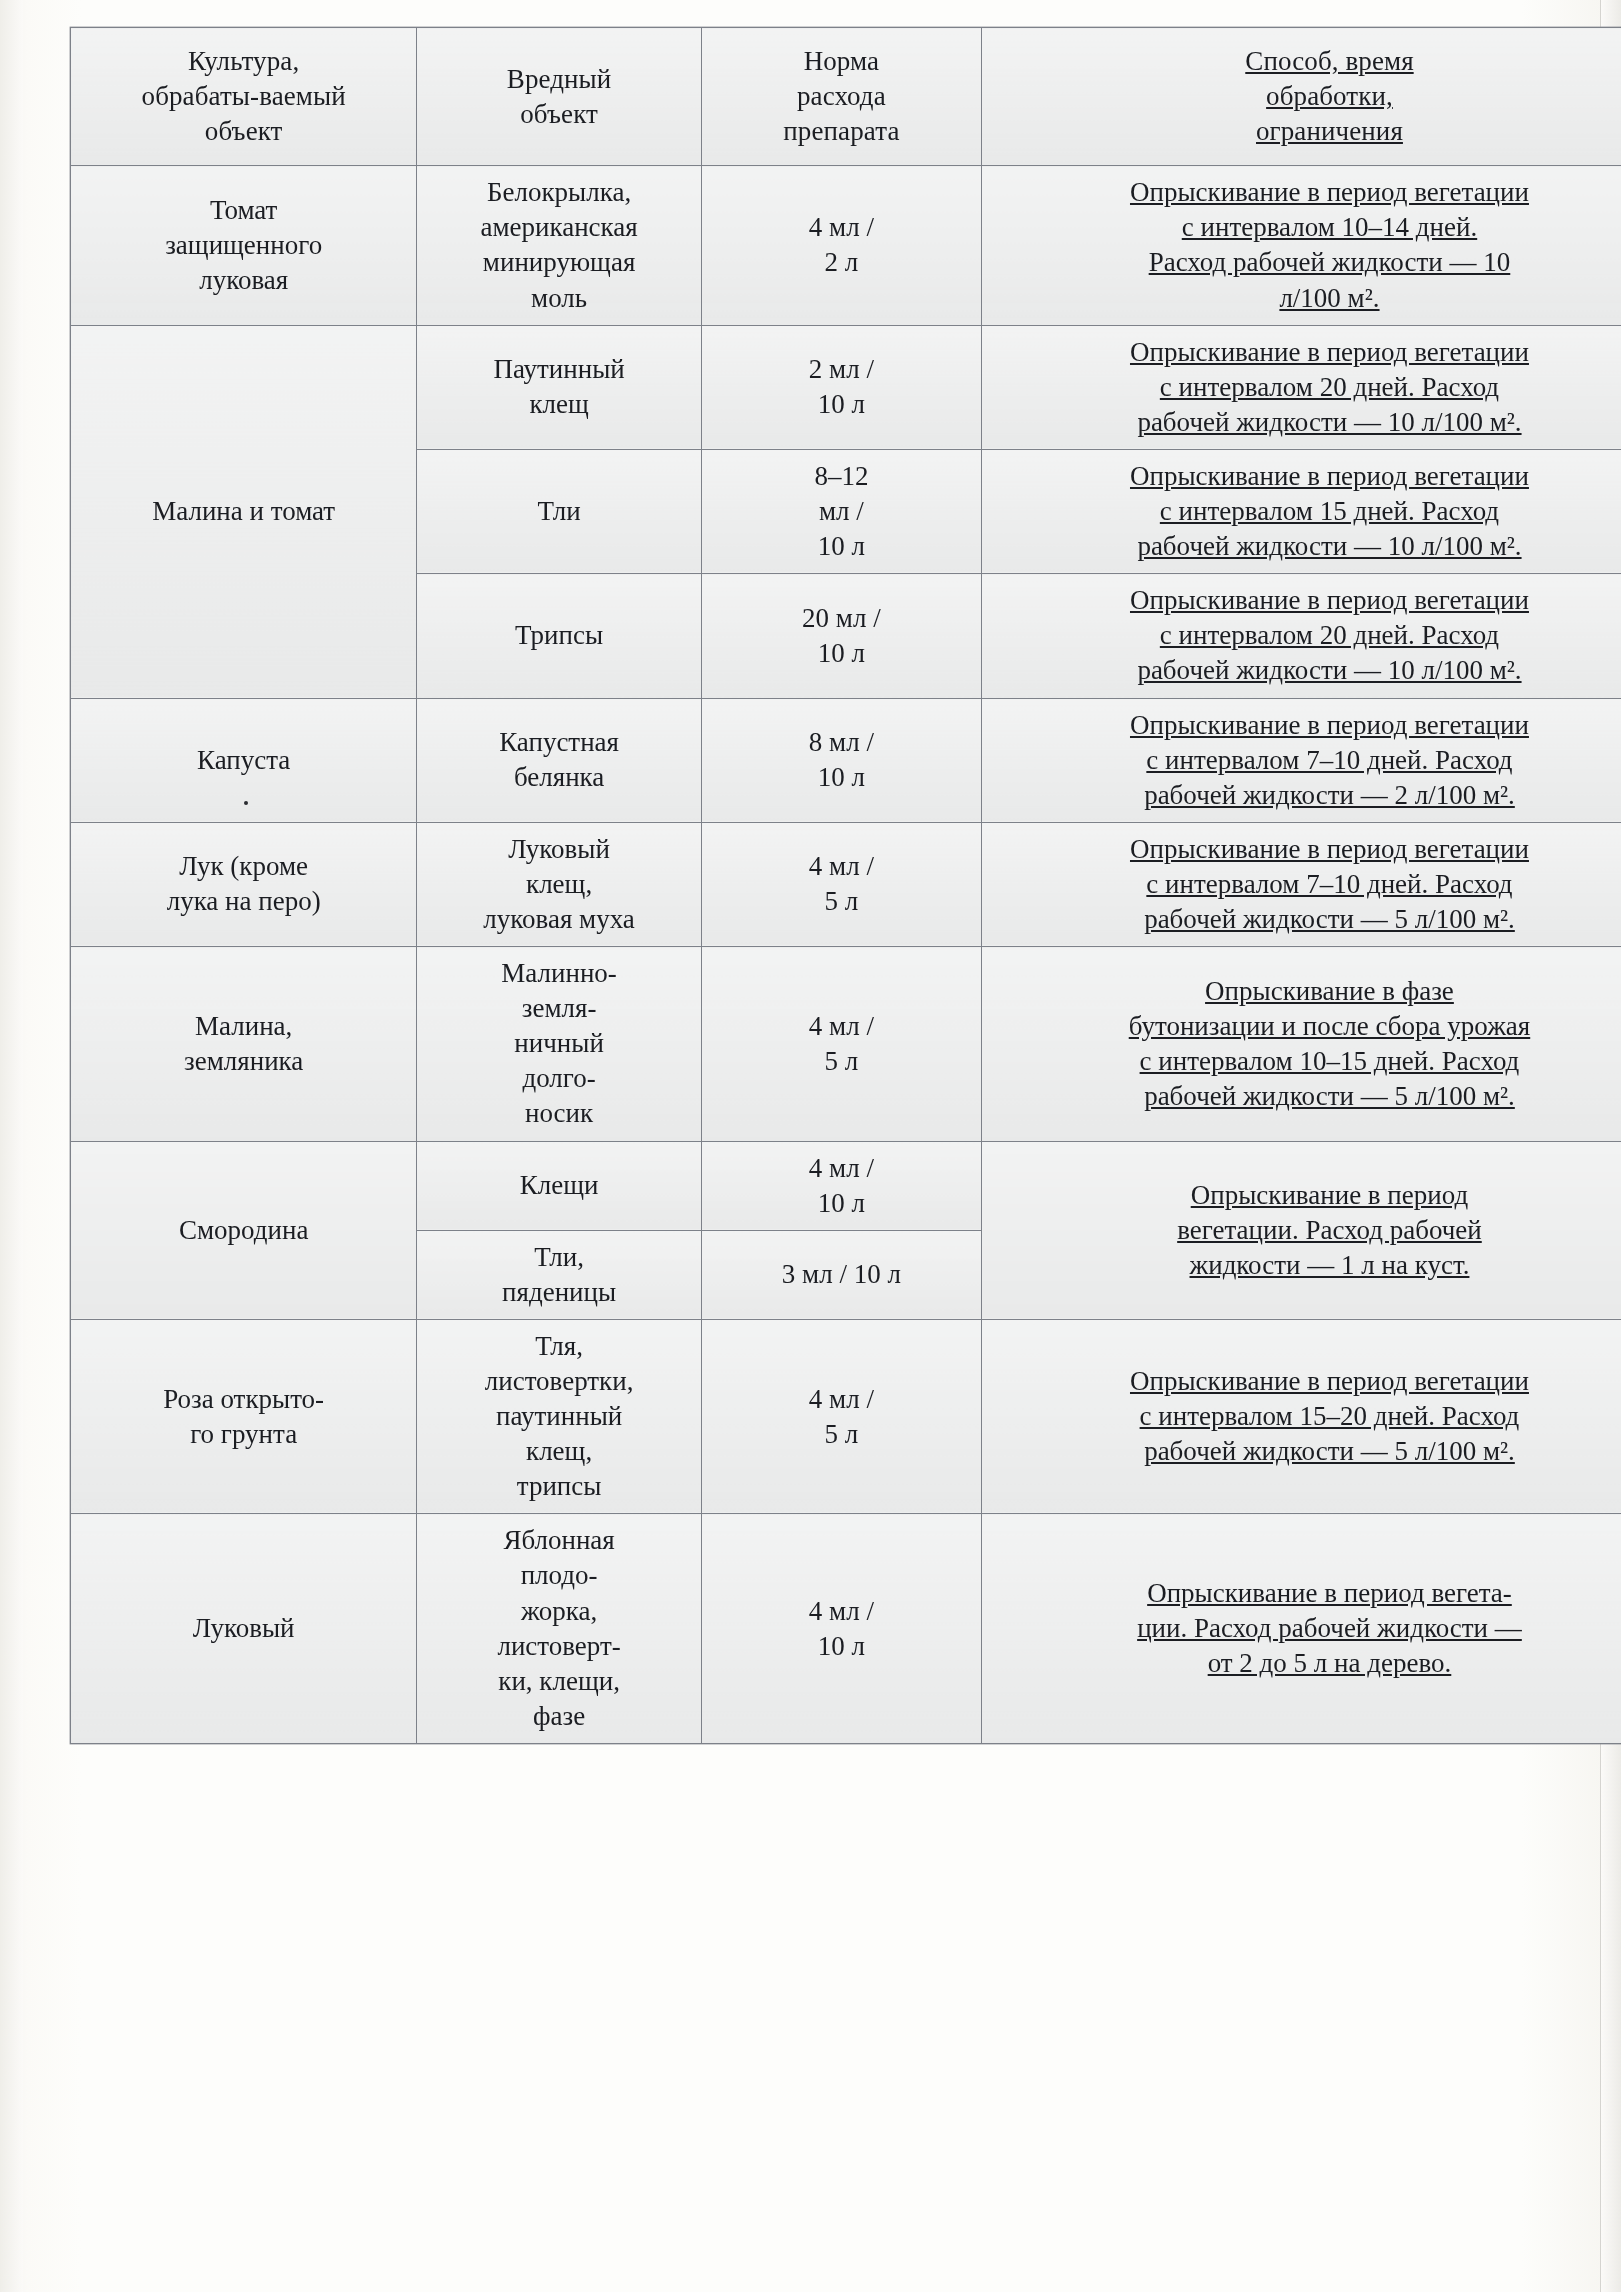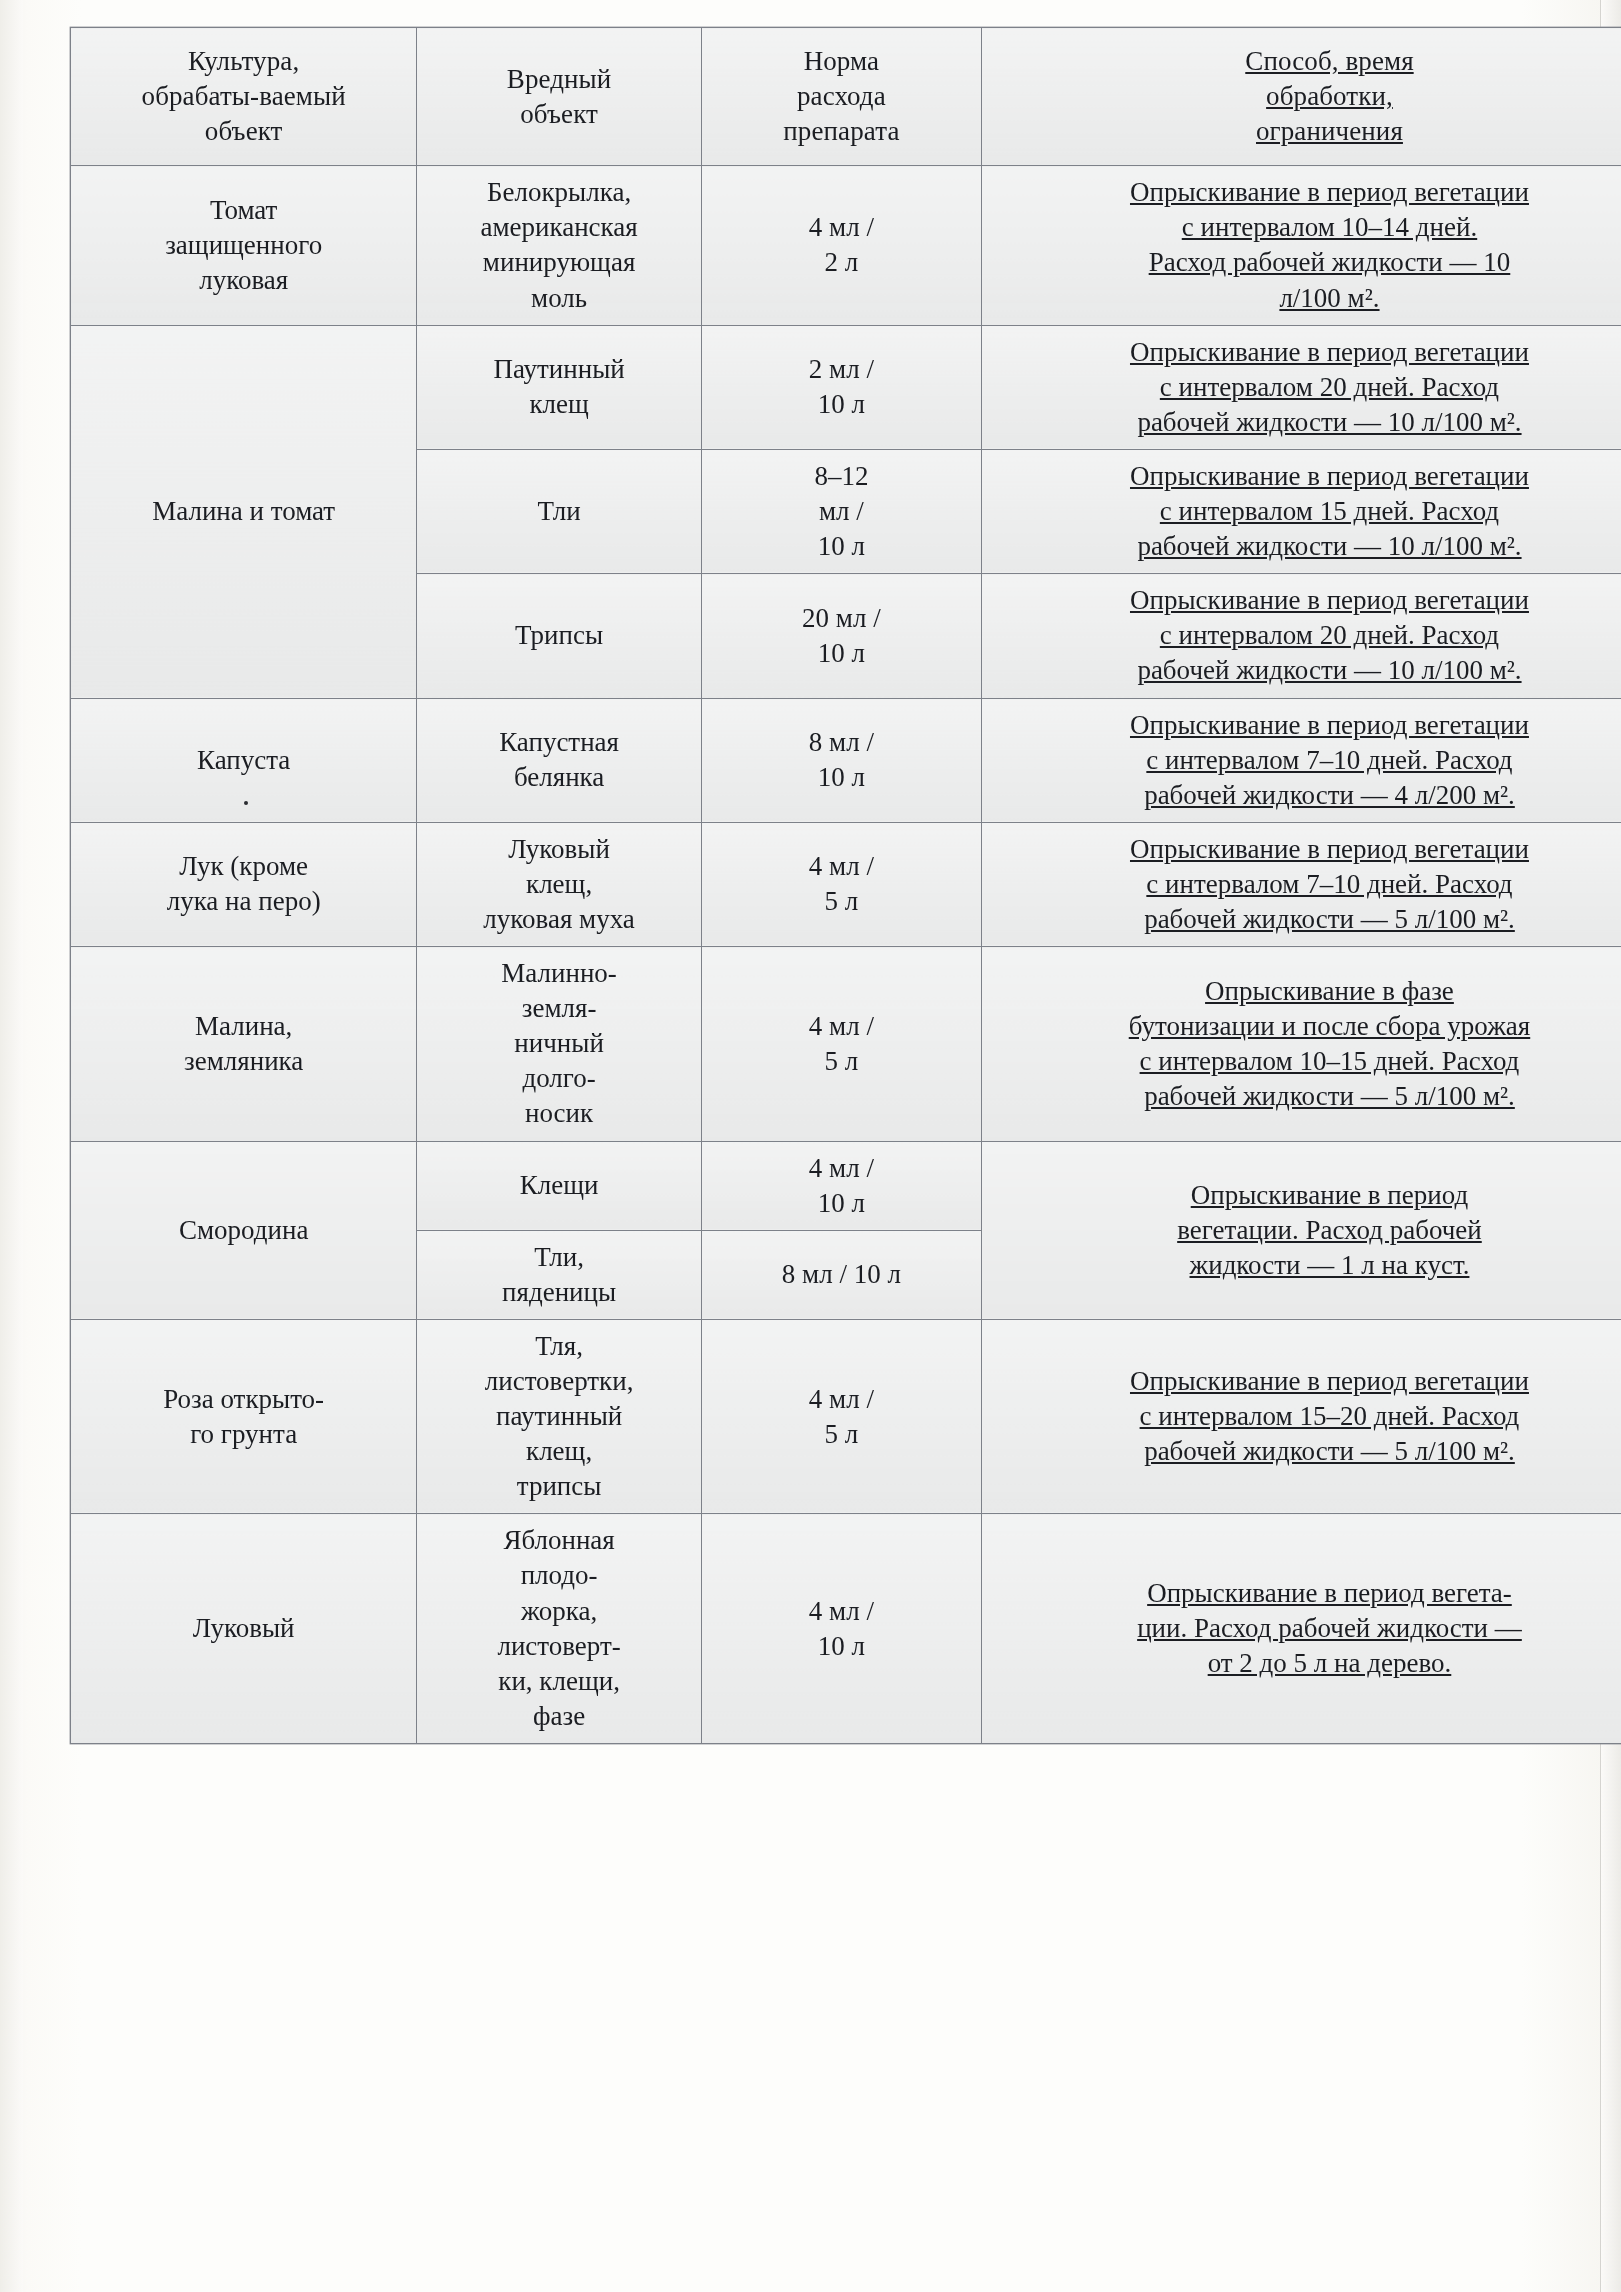--- a/index.html
+++ b/index.html
@@ -241,21 +241,21 @@
             <span>Капустная</span><br>
             <span>белянка</span>
           </td>
           <td>
             <span>8 мл /</span><br>
             <span>10 л</span>
           </td>
           <td class="desc">
             <span>Опрыскивание в период вегетации</span><br>
             <span>с интервалом 7–10 дней. Расход</span><br>
-            <span>рабочей жидкости — 4 л/200 м².</span>
+            <span>рабочей жидкости — 2 л/100 м².</span>
           </td>
         </tr>
 
         <tr>
           <td class="crop">
             <span>Лук (кроме</span><br>
             <span>лука на перо)</span>
           </td>
           <td>
             <span>Луковый</span><br>
@@ -314,21 +314,21 @@
             <span>жидкости — 1 л на куст.</span>
           </td>
         </tr>
 
         <tr>
           <td>
             <span>Тли,</span><br>
             <span>пяденицы</span>
           </td>
           <td>
-            <span>8 мл / 10 л</span>
+            <span>3 мл / 10 л</span>
           </td>
         </tr>
 
         <tr>
           <td class="crop">
             <span>Роза открыто-</span><br>
             <span>го грунта</span>
           </td>
           <td class="narrowlines">
             <span>Тля,</span><br>

